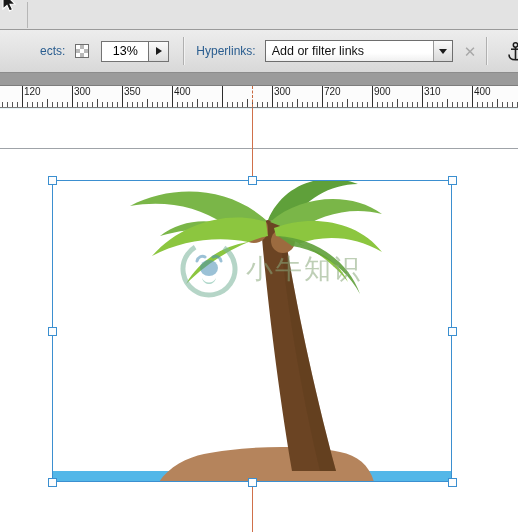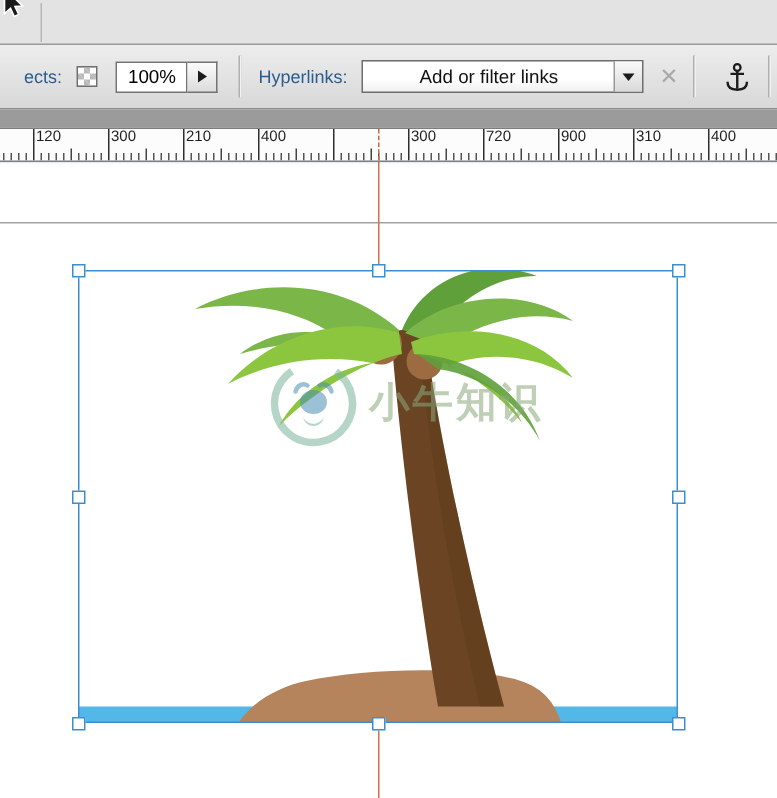--- a/index.html
+++ b/index.html
@@ -115,21 +115,20 @@
   
   .combo {
     width: 188px;
     height: 22px;
     border: 1px solid #6e6e6e;
     background: linear-gradient(to bottom, #ffffff 0%, #ffffff 60%, #f0f0f0 100%);
     display: flex;
     align-items: center;
     box-sizing: border-box;
     position: relative;
-    padding-left: 32px;
   }
   .combo .txt {
     flex: 1;
     font-size: 12.5px;
     color: #121212;
     padding-left: 6px;
     white-space: nowrap;
     overflow: hidden;
   }
   .combo .drop {
@@ -262,21 +261,21 @@
   }
 
   
   .watermark {
     position: absolute;
     display: flex;
     align-items: center;
     opacity: 0.55;
     pointer-events: none;
   }
-  .wm-text { margin-left: 6px; font-weight: bold; }
+  .wm-text { margin-left: 6px; }
   .wm-cn {
     font-size: 27px;
     color: #8aa87c;
     letter-spacing: 2px;
     font-family: "DejaVu Sans", sans-serif;
     line-height: 30px;
     white-space: nowrap;
   }
   .wm-en {
     font-size: 9px;
@@ -297,26 +296,26 @@
       <svg width="18" height="22" viewBox="0 0 18 22">
         <path d="M1,-6 L1,11 L5,7.5 L7.5,13 L10.5,11.6 L8,6.3 L13,6 Z" fill="#1a1a1a" stroke="#ffffff" stroke-width="1.1"></path>
       </svg>
     </div>
     <div class="sep"></div>
   </div>
 
   <div class="toolbar">
 
     <div class="tb-row" style="left:0;">
-      <span class="tb-label" style="margin-left:16px;">ects:</span>
+      <span class="tb-label" style="margin-left:0;padding-left:40px;">ects:</span>
 
       <span style="margin-left:10px;" class="checker-icon"></span>
 
       <span style="display:flex; margin-left:12px;">
-        <span class="num-field">100%</span>
+        <span class="num-field">13%</span>
         <span class="arrow-btn">
           <span class="tri"></span>
         </span>
       </span>
 
       <span class="vsep" style="margin-left:14px;"></span>
 
       <span class="tb-label" style="margin-left:4px;">Hyperlinks:</span>
 
       <span class="combo" style="margin-left:9px;">
@@ -450,21 +449,21 @@
         <div class="rtick minor" style="left: 482px;"></div>
         <div class="rtick minor" style="left: 487px;"></div>
         <div class="rtick minor" style="left: 492px;"></div>
         <div class="rtick mid" style="left: 497px;"></div>
         <div class="rtick minor" style="left: 502px;"></div>
         <div class="rtick minor" style="left: 507px;"></div>
         <div class="rtick minor" style="left: 512px;"></div>
         <div class="rtick minor" style="left: 517px;"></div>
         <div class="rlabel" style="left: 24px;">120</div>
         <div class="rlabel" style="left: 74px;">300</div>
-        <div class="rlabel" style="left: 124px;">210</div>
+        <div class="rlabel" style="left: 124px;">350</div>
         <div class="rlabel" style="left: 174px;">400</div>
         <div class="rlabel" style="left: 224px; margin-top: 40px;">450</div>
         <div class="rlabel" style="left: 274px;">300</div>
         <div class="rlabel" style="left: 324px;">720</div>
         <div class="rlabel" style="left: 374px;">900</div>
         <div class="rlabel" style="left: 424px;">310</div>
         <div class="rlabel" style="left: 474px;">400</div>
         <div class="ruler-guide-mark" style="left: 252px;"></div>
       </div>
   </div>

